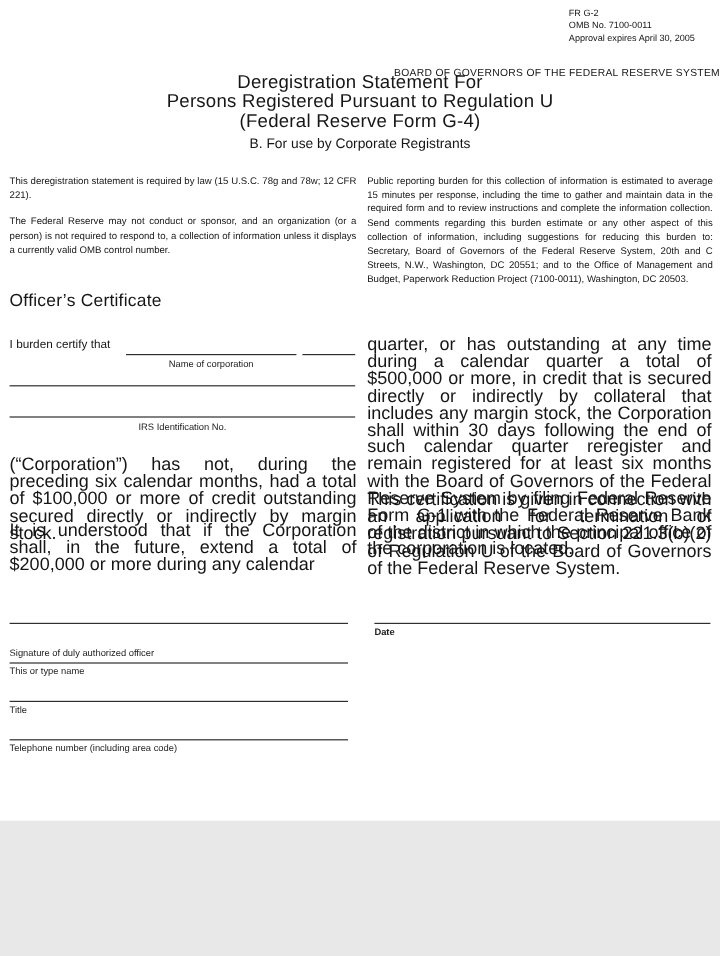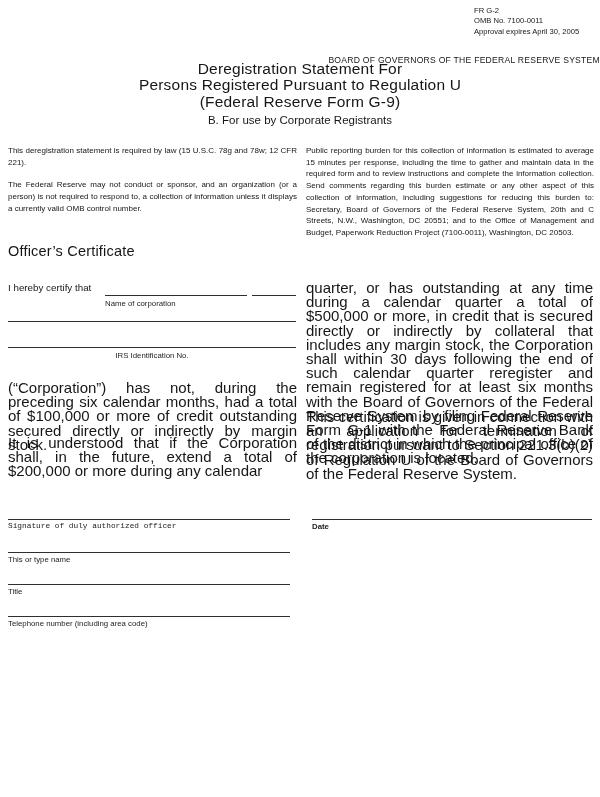--- a/index.html
+++ b/index.html
@@ -1,18 +1,18 @@
 <!DOCTYPE html>
 <html><head>
 <meta charset="utf-8">
 <style>
   html,body { margin:0; padding:0; background:#e8e8e8; }
   .page {
     position: relative;
-    width: 600px; height: 797px;
+    width: 600px; height: 684px;
     margin: 0 auto;
     background: #ffffff;
     font-family: "Liberation Sans", sans-serif;
     color: #161616;
     overflow: hidden;
   }
   .abs { position: absolute; }
 
   .form-meta { left:474px; top:6px; font-size:7.6px; line-height:10.4px; }
 
@@ -34,38 +34,38 @@
 
   .certify-lead { left:8px; top:282px; font-size:9.8px; }
 
   .fill-line { border-bottom:1px solid #2f2f2f; height:0; }
   .seg-name1 { left:105px; top:295px; width:142px; }
   .seg-name2 { left:252px; top:295px; width:44px; }
   .rule-full-1 { left:8px; top:321px; width:288px; }
   .rule-full-2 { left:8px; top:347px; width:288px; }
 
   .field-label { font-size:7.8px; color:#1c1c1c; }
-  .name-label { left:105px; top:299px; width:142px; }
+  .name-label { left:105px; top:299px; width:142px; text-align:center; }
   .irs-label  { left:8px;  top:351px; width:288px; text-align:center; }
 
   .cert-par {
     font-size:15px; line-height:14.2px; text-align:justify; margin:0;
   }
   .cert-left-p1  { left:8px;   top:381px; width:289px; }
   .cert-left-p2  { left:8px;   top:436px; width:289px; }
   .cert-right-p1 { left:306px; top:281px; width:287px; }
   .cert-right-p2 { left:306px; top:410px; width:287px; }
 
   .sig-line   { left:8px;   top:519px; width:282px; }
   .date-line  { left:312px; top:519px; width:280px; }
   .print-line { left:8px;   top:552px; width:282px; }
   .title-line-field { left:8px; top:584px; width:282px; }
   .phone-line { left:8px;   top:616px; width:282px; }
 
-  .sig-label   { left:8px;   top:522px;font-family:Liberation Mono, monospace; }
+  .sig-label   { left:8px;   top:540px; }
   .date-label  { left:312px; top:522px;font-weight:bold; }
   .print-label { left:8px;   top:555px; }
   .titlefield-label { left:8px; top:587px; }
   .phone-label { left:8px;   top:619px; }
 
   .footer { left:0; top:762px; width:100%; text-align:center; font-weight:bold; font-size:10px; line-height:13.8px; }
 </style>
 </head>
 <body>
 
@@ -74,35 +74,35 @@
   <div class="abs form-meta">
     <div>FR G-2</div>
     <div>OMB No. 7100-0011</div>
     <div>Approval expires April 30, 2005</div>
   </div>
 
   <div class="abs agency">BOARD OF GOVERNORS OF THE FEDERAL RESERVE SYSTEM</div>
   <div class="abs title-block">
     <div class="title-line">Deregistration Statement For</div>
     <div class="title-line">Persons Registered Pursuant to Regulation U</div>
-    <div class="title-line">(Federal Reserve Form G-9)</div>
+    <div class="title-line">(Federal Reserve Form G-4)</div>
     <div class="subtitle">B. For use by Corporate Registrants</div>
   </div>
 
   <div class="abs intro-col intro-left">
     <p>This deregistration statement is required by law (15 U.S.C. 78g and 78w; 12 CFR 221).</p>
     <p>The Federal Reserve may not conduct or sponsor, and an organization (or a person) is not required to respond to, a collection of information unless it displays a currently valid OMB control number.</p>
   </div>
   <div class="abs intro-col intro-right">
     <p>Public reporting burden for this collection of information is estimated to average 15 minutes per response, including the time to gather and maintain data in the required form and to review instructions and complete the information collection. Send comments regarding this burden estimate or any other aspect of this collection of information, including suggestions for reducing this burden to: Secretary, Board of Governors of the Federal Reserve System, 20th and C Streets, N.W., Washington, DC 20551; and to the Office of Management and Budget, Paperwork Reduction Project (7100-0011), Washington, DC 20503.</p>
   </div>
 
   <h2 class="abs cert-heading">Officer’s Certificate</h2>
 
-  <span class="abs certify-lead">I hereby certify that</span>
+  <span class="abs certify-lead">I burden certify that</span>
 
   <div class="abs fill-line seg-name1"></div>
   <div class="abs fill-line seg-name2"></div>
   <div class="abs field-label name-label">Name of corporation</div>
 
   <div class="abs fill-line rule-full-1"></div>
   <div class="abs fill-line rule-full-2"></div>
   <div class="abs field-label irs-label">IRS Identification No.</div>
 
   <p class="abs cert-par cert-left-p1">(“Corporation”) has not, during the preceding six calendar months, had a total of $100,000 or more of credit outstanding secured directly or indirectly by margin stock.</p>

